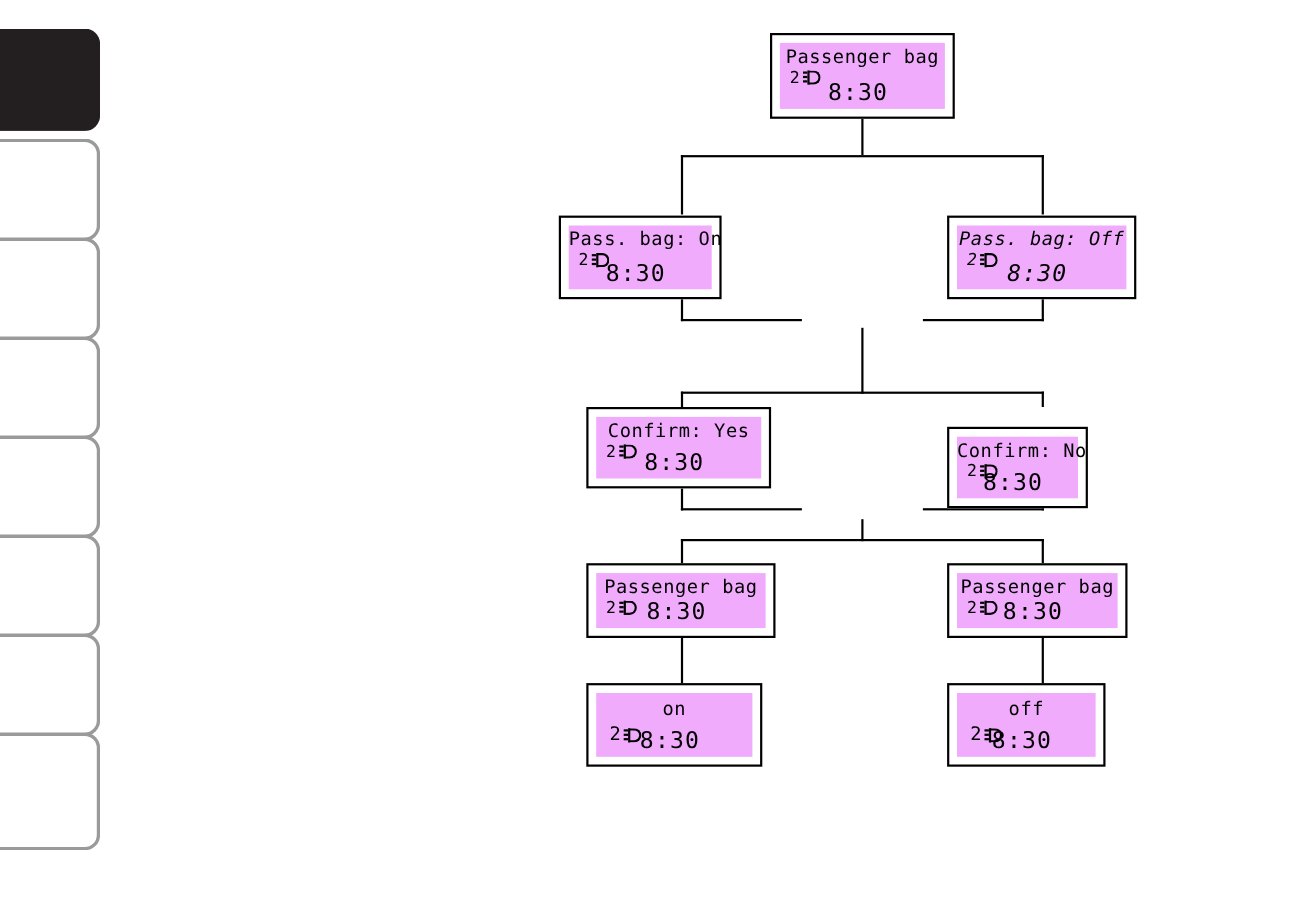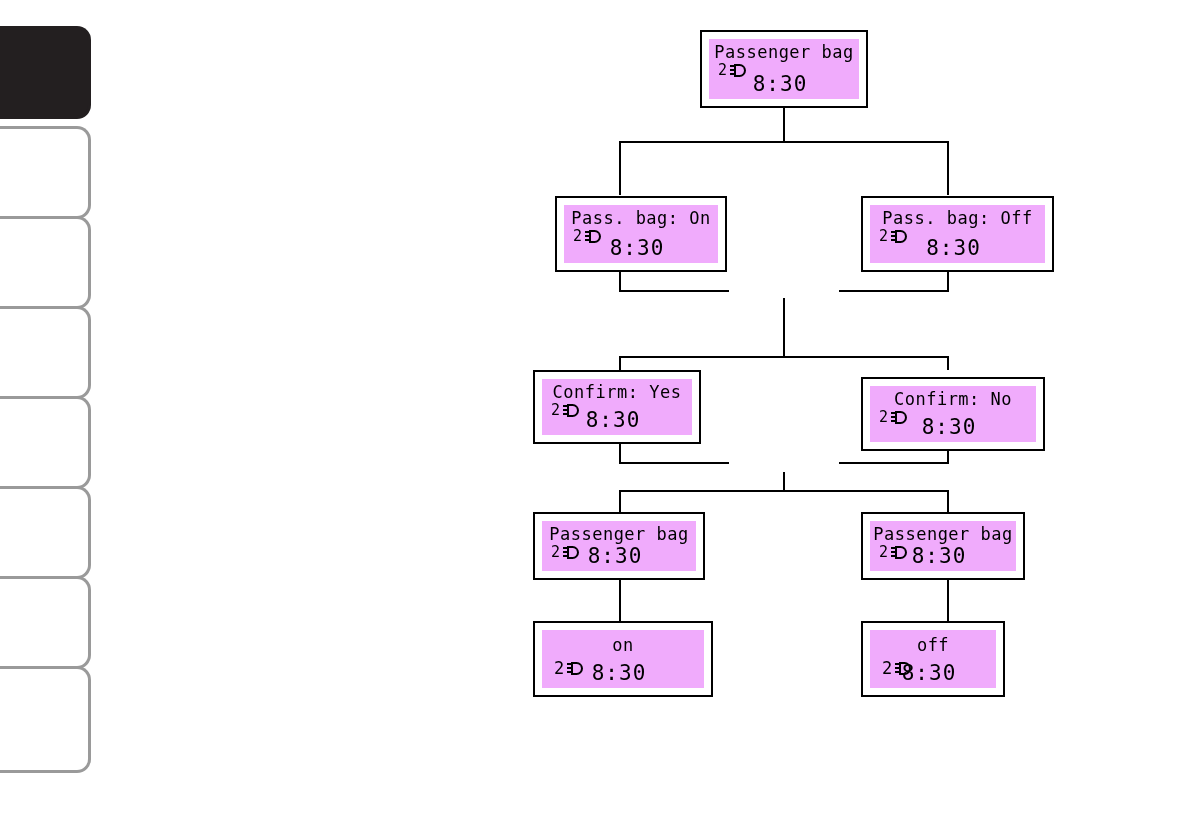--- a/index.html
+++ b/index.html
@@ -141,35 +141,35 @@
         <span>2</span>
         <span class="hl">
           <span class="ray r1"></span><span class="ray r2"></span><span class="ray r3"></span>
           <span class="bar"></span><span class="dome"></span>
         </span>
       </div>
       <div class="lcd-line l-time">8:30</div>
     </div>
   </div>
 
-  <div class="lcd" style="left:555px;top:196px;width:172px;height:76px;">
+  <div class="lcd" style="left:508px;top:196px;width:148px;height:76px;">
     <div class="lcd-inner">
       <div class="lcd-line l-title">Pass. bag: On</div>
       <div class="lcd-line l-icon">
         <span>2</span>
         <span class="hl">
           <span class="ray r1"></span><span class="ray r2"></span><span class="ray r3"></span>
           <span class="bar"></span><span class="dome"></span>
         </span>
       </div>
       <div class="lcd-line l-time">8:30</div>
     </div>
   </div>
 
-  <div class="lcd" style="left:861px;top:196px;width:193px;height:76px;">
+  <div class="lcd" style="left:861px;top:196px;width:172px;height:76px;font-style:italic;">
     <div class="lcd-inner">
       <div class="lcd-line l-title">Pass. bag: Off</div>
       <div class="lcd-line l-icon">
         <span>2</span>
         <span class="hl">
           <span class="ray r1"></span><span class="ray r2"></span><span class="ray r3"></span>
           <span class="bar"></span><span class="dome"></span>
         </span>
       </div>
       <div class="lcd-line l-time">8:30</div>
@@ -183,21 +183,21 @@
         <span>2</span>
         <span class="hl">
           <span class="ray r1"></span><span class="ray r2"></span><span class="ray r3"></span>
           <span class="bar"></span><span class="dome"></span>
         </span>
       </div>
       <div class="lcd-line l-time">8:30</div>
     </div>
   </div>
 
-  <div class="lcd" style="left:861px;top:377px;width:184px;height:74px;">
+  <div class="lcd" style="left:861px;top:388px;width:128px;height:74px;">
     <div class="lcd-inner">
       <div class="lcd-line l-title">Confirm: No</div>
       <div class="lcd-line l-icon">
         <span>2</span>
         <span class="hl">
           <span class="ray r1"></span><span class="ray r2"></span><span class="ray r3"></span>
           <span class="bar"></span><span class="dome"></span>
         </span>
       </div>
       <div class="lcd-line l-time">8:30</div>
@@ -225,21 +225,21 @@
         <span>2</span>
         <span class="hl">
           <span class="ray r1"></span><span class="ray r2"></span><span class="ray r3"></span>
           <span class="bar"></span><span class="dome"></span>
         </span>
       </div>
       <div class="lcd-line l-time">8:30</div>
     </div>
   </div>
 
-  <div class="lcd leaf" style="left:533px;top:621px;width:180px;height:76px;">
+  <div class="lcd leaf" style="left:533px;top:621px;width:160px;height:76px;">
     <div class="lcd-inner">
       <div class="lcd-line l-title">on</div>
       <div class="lcd-line l-icon">
         <span>2</span>
         <span class="hl">
           <span class="ray r1"></span><span class="ray r2"></span><span class="ray r3"></span>
           <span class="bar"></span><span class="dome"></span>
         </span>
       </div>
       <div class="lcd-line l-time">8:30</div>

